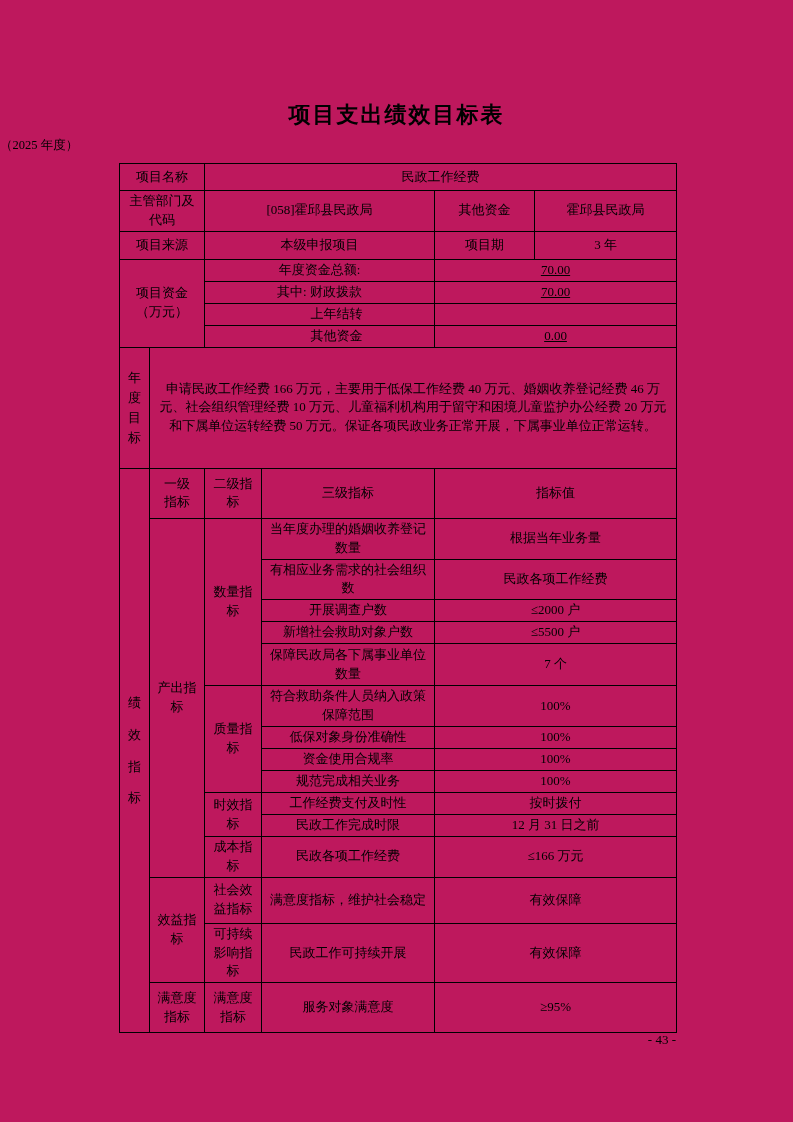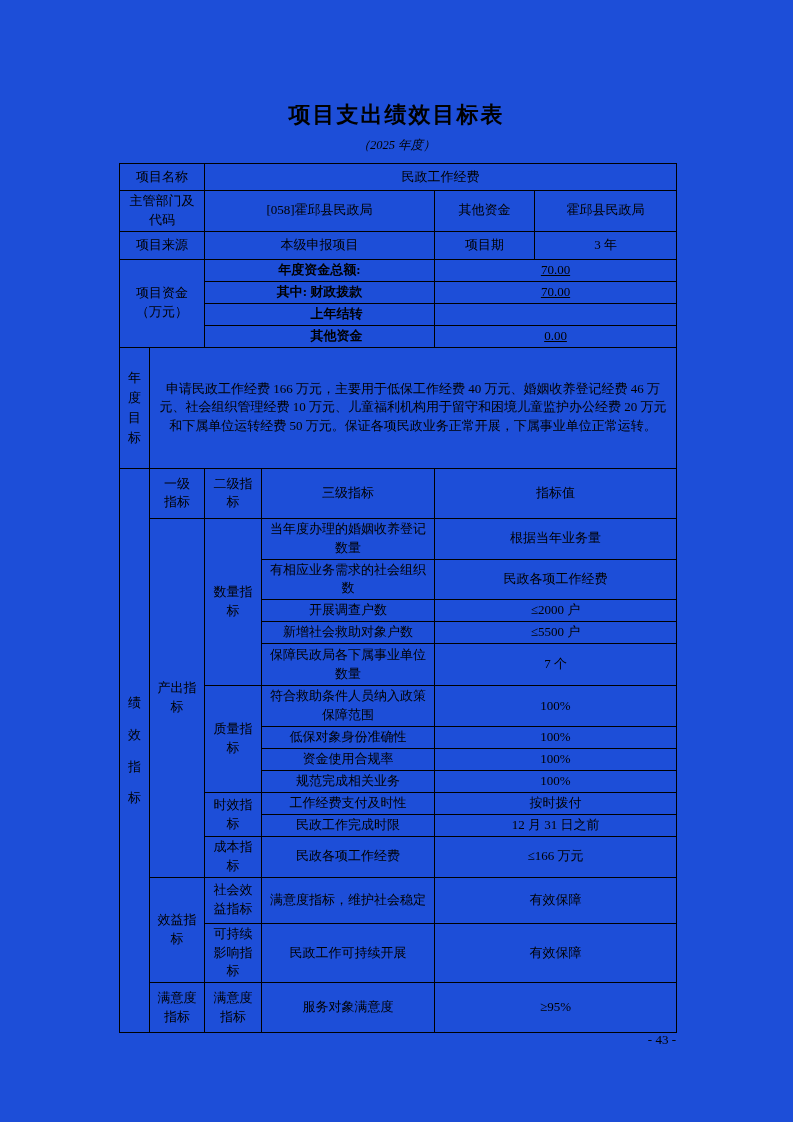--- a/index.html
+++ b/index.html
@@ -1,48 +1,48 @@
 <!DOCTYPE html>
 <html><head>
 <meta charset="utf-8">
 <style>
   html,body { margin:0; padding:0; background:#e8e8e8; }
   .page {
     position:relative;
     width:793px; height:1122px;
     margin:0 auto;
-    background:#1d4ed8;
+    background:#be185d;
     font-family:"Liberation Serif","DejaVu Serif",serif;
     color:#000;
     overflow:hidden;
   }
   .doc-title {
     position:absolute; top:100px; left:0; width:100%;
     text-align:center; font-size:22px; font-weight:bold; letter-spacing:2px;
   }
   .doc-subtitle {
     position:absolute; top:137px; left:0; width:100%;
-    text-align:center; font-size:12.5px;font-style:italic;
+    font-size:12.5px;
   }
   table.main {
     position:absolute; top:163px; left:119px;
     width:557px;
     border-collapse:collapse; table-layout:fixed;
     font-size:13px;
   }
   table.main td {
     border:1px solid #000;
     padding:1px 4px;
     text-align:center;
     vertical-align:middle;
     line-height:1.45;
     white-space:pre-line;
     word-break:break-all;
   }
-  td.fund-label { text-align:left; padding-left:6px;font-weight:bold; }
+  td.fund-label { text-align:left; padding-left:6px; }
   td.fund-label.indent { padding-left:38px; }
   td.fund-value { text-align:right; padding-right:8px;text-decoration:underline; }
   td.goal-cell {
     text-align:justify; padding:4px 9px; line-height:1.62;
   }
   td.vcell { padding:0; }
   .vert {
     width:1em; margin:0 auto;
     word-break:break-all; white-space:pre-line;
     text-align:center;

